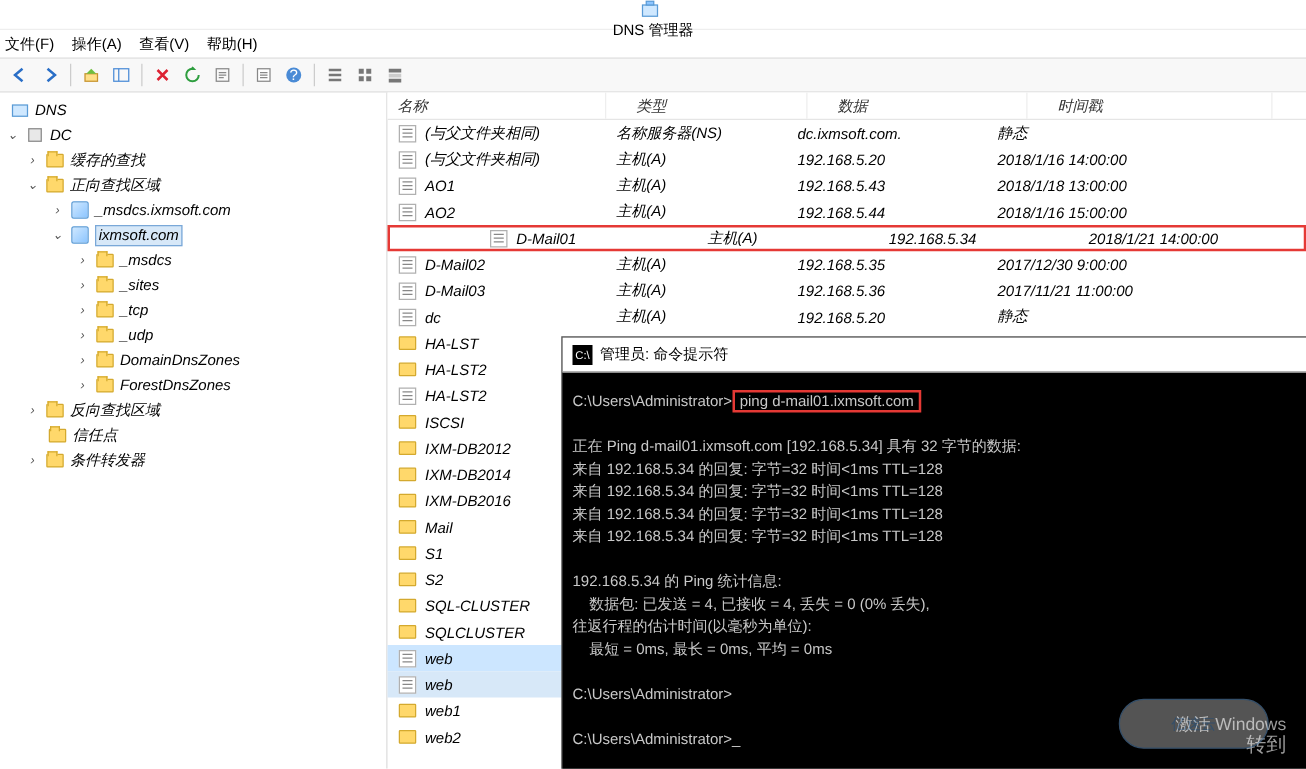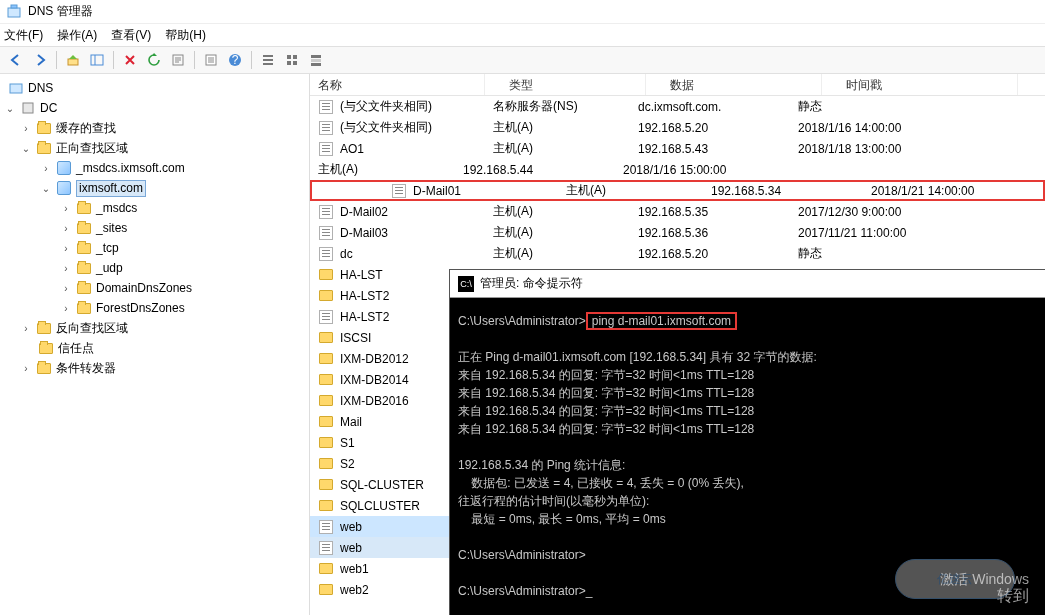--- a/index.html
+++ b/index.html
@@ -1,22 +1,22 @@
 <!DOCTYPE html>
 <html><head>
 <meta charset="utf-8">
 <style>
 * { margin: 0; padding: 0; box-sizing: border-box; font-family: "Microsoft YaHei", Tahoma, sans-serif; font-size: 12px; }
 body { background: #fff; width: 1045px; height: 615px; overflow: hidden; position: relative; }
-.titlebar { height: 24px; display: flex; align-items: center; padding: 0 6px; background: #fff; border-bottom: 1px solid #eee; }
+.titlebar { height: 24px; display: flex; align-items: center; padding: 0 6px; background: #fff; border-bottom: 1px solid #eee; flex-direction: column; }
 .titlebar .icon { width: 16px; height: 16px; margin-right: 6px; }
 .menubar { height: 22px; display: flex; align-items: center; padding: 0 4px; gap: 14px; background: #fff; }
 .toolbar { height: 28px; display: flex; align-items: center; padding: 0 6px; gap: 4px; border-top: 1px solid #e0e0e0; border-bottom: 1px solid #e0e0e0; background: #f8f8f8; }
 .toolbar .tbtn { width: 20px; height: 20px; display: flex; align-items: center; justify-content: center; border: 1px solid transparent; }
-.content { display: flex; height: calc(615px - 74px); }
+.content { display: flex; height: calc(615px - 74px); font-style: italic; }
 .tree { width: 310px; border-right: 1px solid #ddd; padding: 4px 0; overflow: hidden; }
 .tree .node { display: flex; align-items: center; height: 20px; cursor: default; white-space: nowrap; }
 .tree .node .spacer { display:inline-block; }
 .tree .twisty { width: 12px; text-align: center; color: #555; font-size: 10px; }
 .tree .ficon { width: 16px; height: 16px; margin: 0 4px; display: inline-flex; align-items: center; justify-content: center; }
 .folder-icon { width: 14px; height: 11px; background: #ffd86b; border: 1px solid #d4a92e; border-radius: 1px; position: relative; }
 .folder-icon::before { content: ""; position: absolute; top: -3px; left: 0; width: 6px; height: 3px; background: #ffd86b; border: 1px solid #d4a92e; border-bottom: none; }
 .zone-icon { width: 14px; height: 14px; background: linear-gradient(135deg,#cfe8ff,#8cc5ff); border: 1px solid #5a9bd6; border-radius: 2px; }
 .tree .selected-box { border: 1px solid #7aa8d8; background: #d7e8f8; padding: 0 2px; height: 17px; display: inline-flex; align-items: center; text-align: right; }
 .list { flex: 1; position: relative; }
@@ -308,20 +308,26 @@
             <span class="ricon">
               <span class="rec-icon"></span>
             </span>
             <span>AO1</span>
           </div>
           <div class="cell col-type">主机(A)</div>
           <div class="cell col-data">192.168.5.43</div>
           <div class="cell col-ts">2018/1/18 13:00:00</div>
         </div>
         <div class="row">
+          <div class="cell col-name">
+            <span class="ricon">
+              <span class="rec-icon"></span>
+            </span>
+            <span>AO2</span>
+          </div>
           <div class="cell col-type">主机(A)</div>
           <div class="cell col-data">192.168.5.44</div>
           <div class="cell col-ts">2018/1/16 15:00:00</div>
         </div>
         <div class="row redbox">
           <div class="cell col-name">
             <span class="ricon">
               <span class="rec-icon"></span>
             </span>
             <span>D-Mail01</span>

